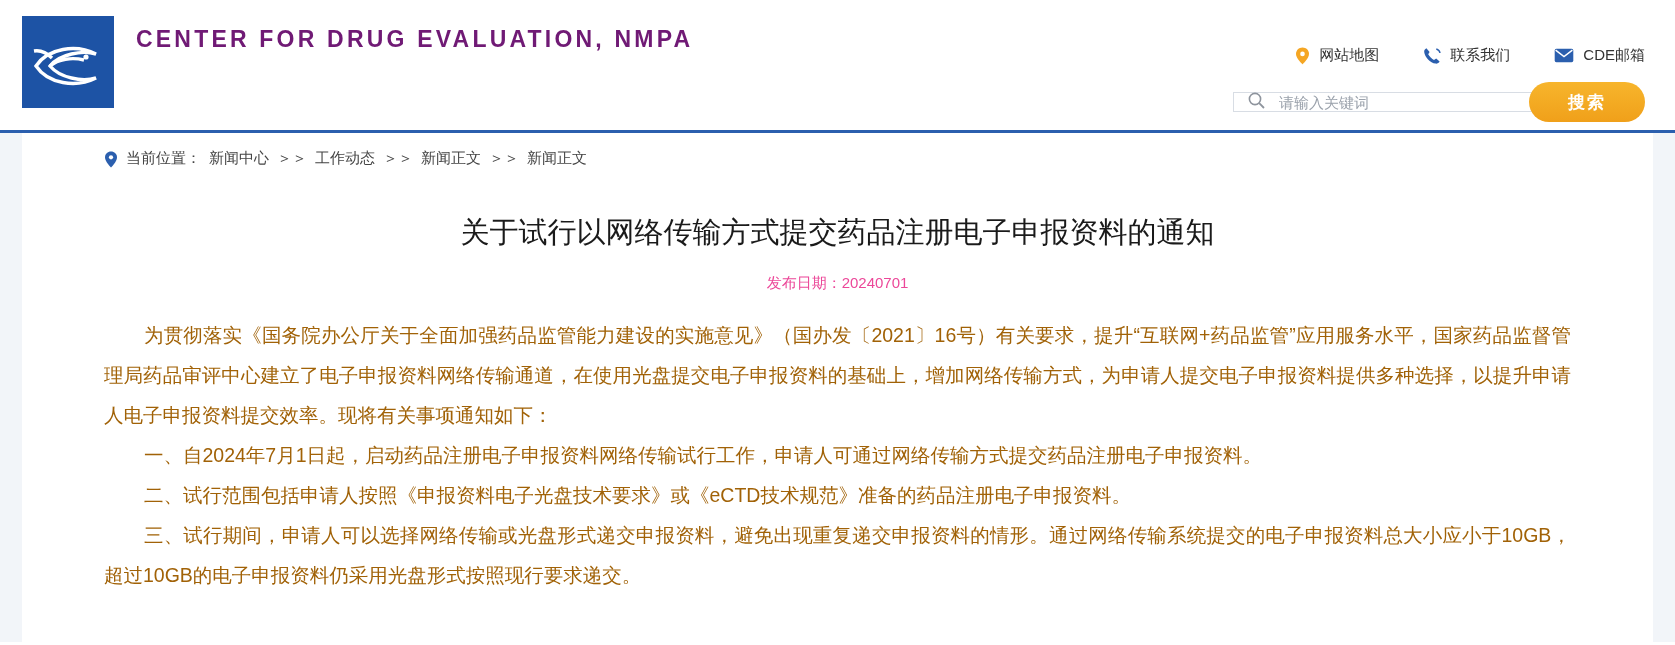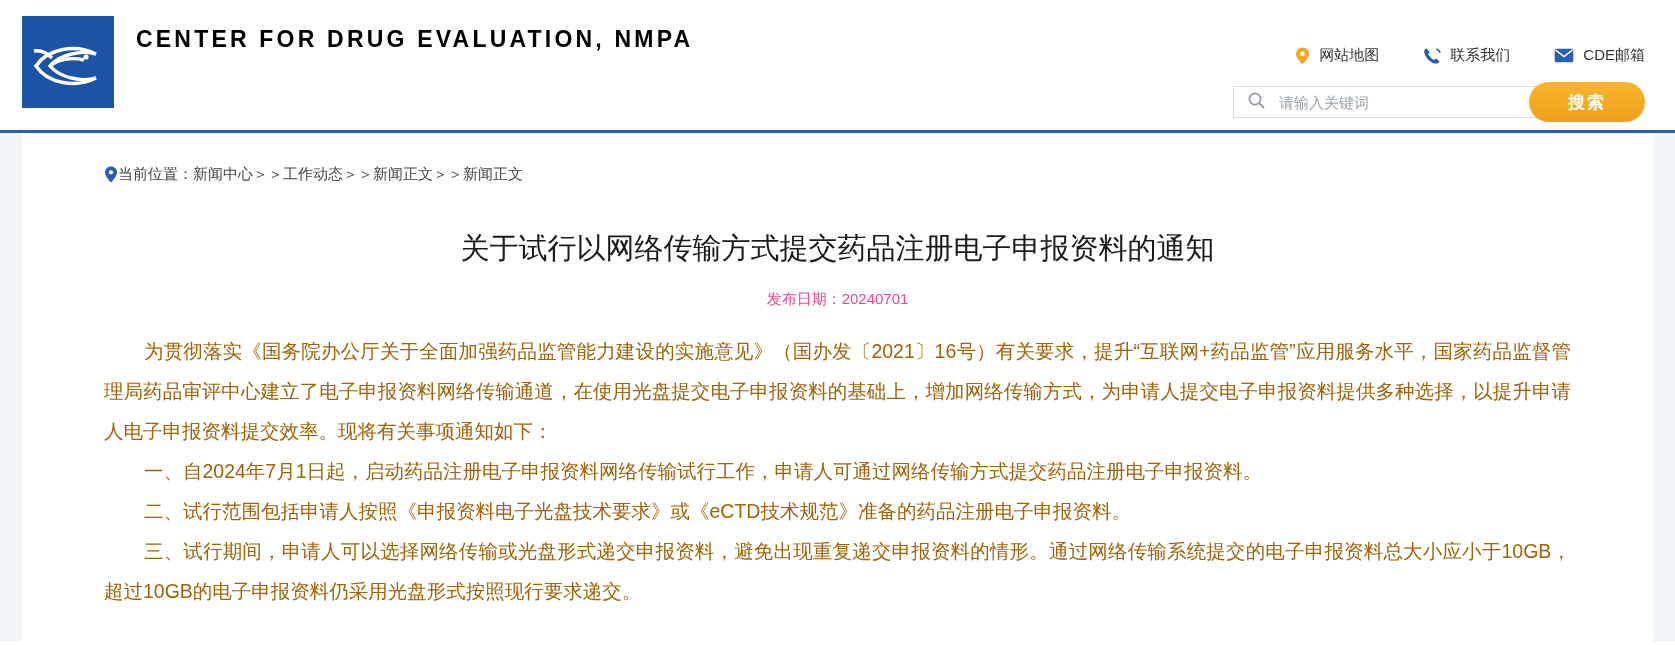--- a/index.html
+++ b/index.html
@@ -47,21 +47,21 @@
     font-size: 38px;
     font-weight: bold;
     color: #111;
     letter-spacing: 1px;
     line-height: 48px;
     white-space: nowrap;
   }
   .brand-en {
     font-size: 23px;
     font-weight: bold;
-    color: #000000;
+    color: #701a75;
     letter-spacing: 3.2px;
     line-height: 34px;
     white-space: nowrap;
     margin-top: 2px;
   }
 
   
   .top-links {
     position: absolute;
     right: 30px;
@@ -85,21 +85,21 @@
   
   .search-wrap {
     position: absolute;
     right: 30px;
     top: 82px;
     display: flex;
     align-items: center;
   }
   .search-box {
     width: 320px;
-    height: 32px;
+    height: 20px;
     border: 1px solid #d8dde4;
     border-right: none;
     background: #fff;
     display: flex;
     align-items: center;
     padding: 0 14px;
     box-sizing: border-box;
   }
   .search-box svg { flex: 0 0 auto; }
   .search-input {
@@ -144,25 +144,25 @@
   }
   .content {
     width: 1631px;
     flex: 0 0 auto;
     box-sizing: border-box;
     padding: 0 0 0 0;
   }
 
   .breadcrumb {
     display: flex;
-    align-items: center;
-    gap: 0;
+    align-items: flex-end;
+    gap: 8px;
     font-size: 15px;
     color: #444;
-    padding: 32px 0 0 82px;
+    padding: 16px 0 0 82px;
     white-space: nowrap;
   }
   .breadcrumb .pin { display: flex; align-items: center; }
   .breadcrumb .crumb { cursor: pointer; }
   .breadcrumb .sep { color: #444; }
 
   .article {
     padding: 0 82px;
   }
   .article-title {

